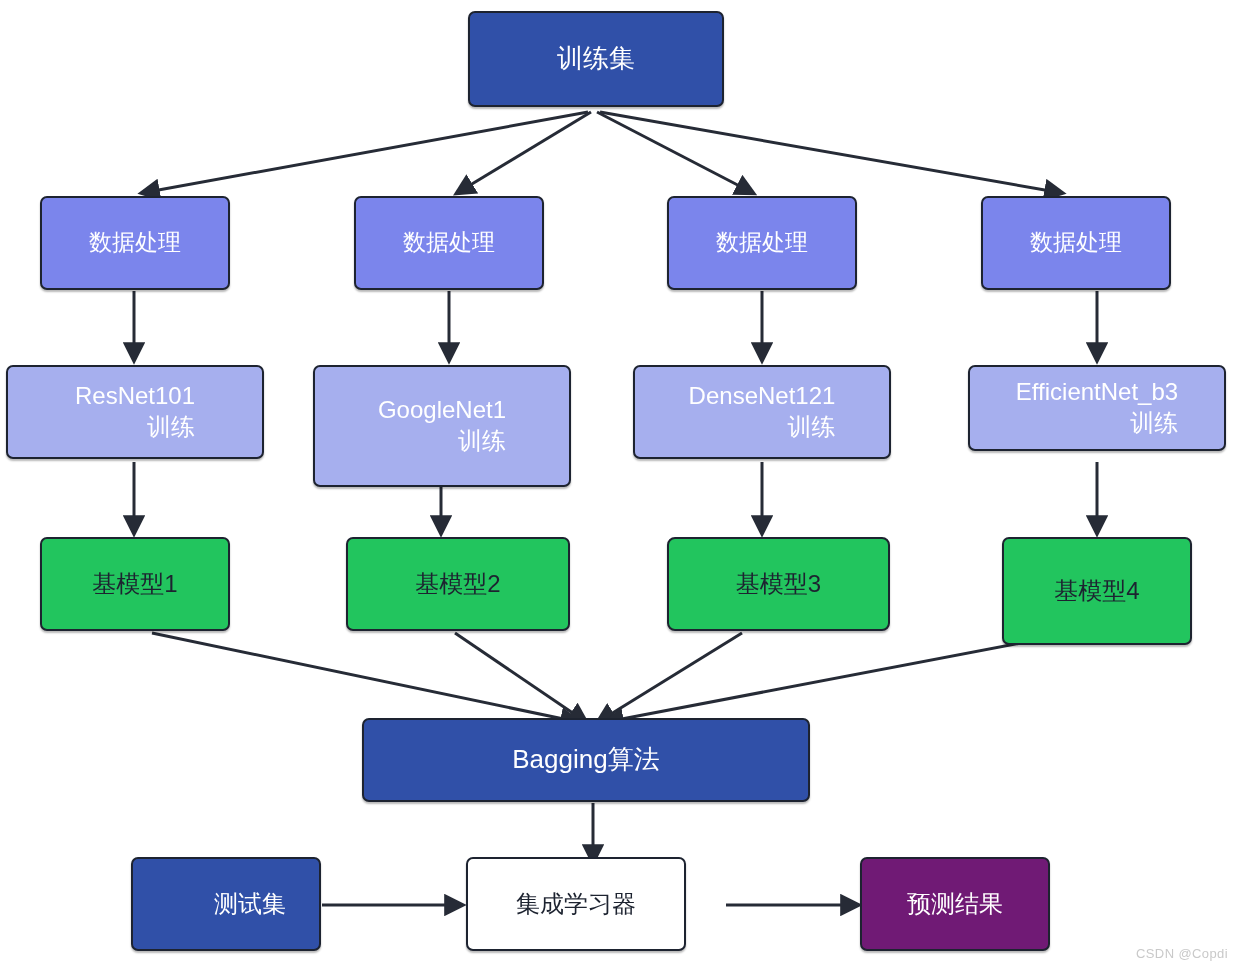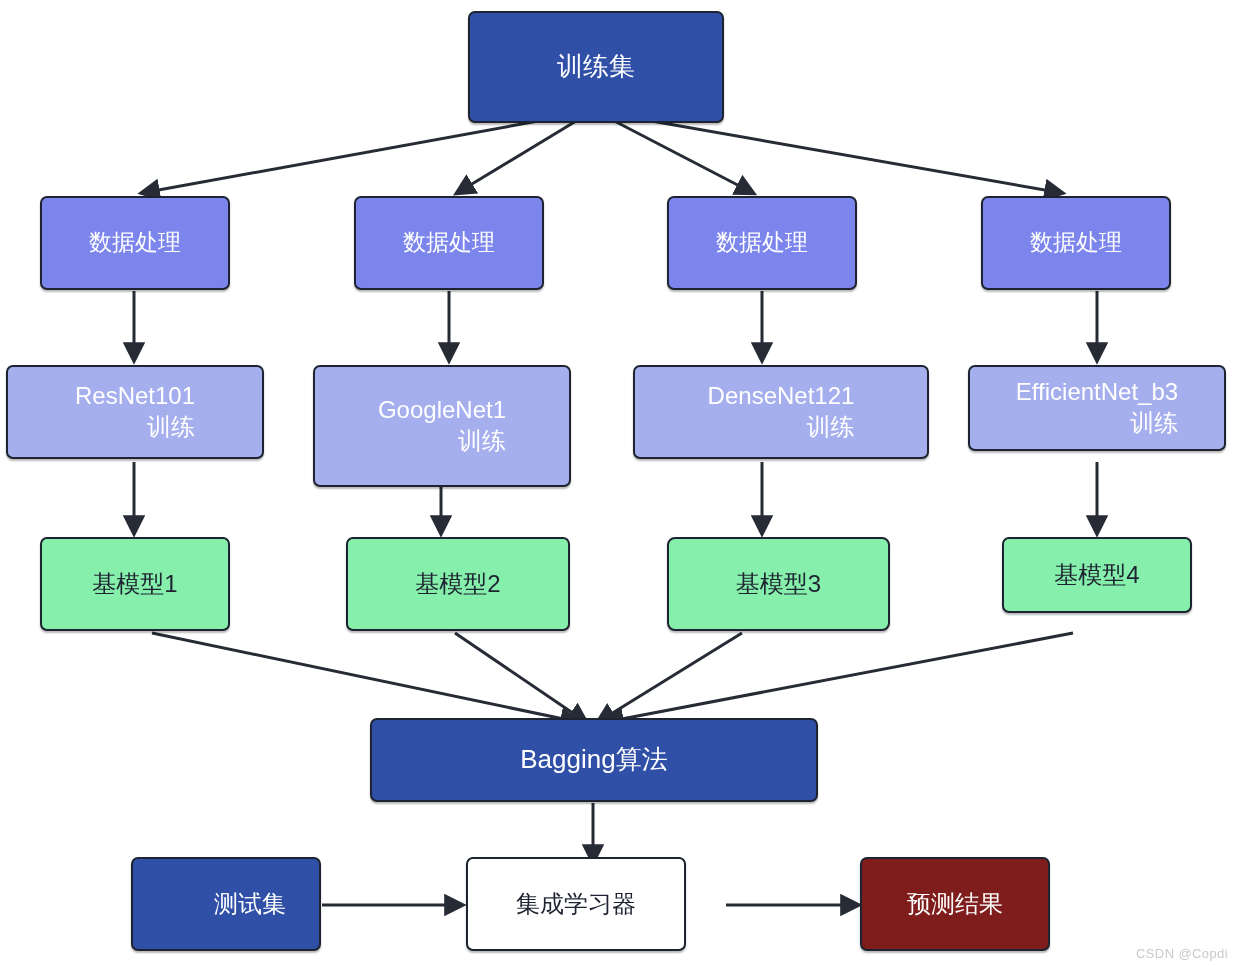--- a/index.html
+++ b/index.html
@@ -34,24 +34,24 @@
     display: flex;
     align-items: center;
     justify-content: center;
     text-align: center;
     line-height: 1.28;
     box-shadow: 0 2px 2px rgba(0,0,0,0.28);
     z-index: 2;
     white-space: pre-line;
   }
   .n-dark   { background: #3050a8; color: #ffffff; }
-  .n-bright { background: #7f1d1d; color: #ffffff; }
+  .n-bright { background: #701a75; color: #ffffff; }
   .n-mid    { background: #7b85ec; color: #ffffff; }
   .n-light  { background: #a6afee; color: #ffffff; }
-  .n-pale   { background: #86efac; color: #1d2330; }
+  .n-pale   { background: #22c55e; color: #1d2330; }
   .n-white  { background: #ffffff; color: #1d2330; }
 
   .fs-26 { font-size: 26px; }
   .fs-24 { font-size: 24px; text-align: right; }
   .fs-23 { font-size: 23px; }
 
   #watermark {
     position: absolute;
     right: 8px;
     bottom: 6px;
@@ -96,42 +96,42 @@
       <path d="M 1073 633 L 606 722"></path>
 
       <path d="M 593 803 L 593 862"></path>
 
       <path d="M 322 905 L 462 905"></path>
 
       <path d="M 726 905 L 858 905"></path>
     </g>
   </svg>
 
-  <div class="node n-dark fs-26" style="left:468px; top:11px; width:256px; height:112px;">训练集</div>
+  <div class="node n-dark fs-26" style="left:468px; top:11px; width:256px; height:96px;">训练集</div>
 
   <div class="node n-mid fs-23" style="left:40px; top:196px; width:190px; height:94px;">数据处理</div>
   <div class="node n-mid fs-23" style="left:354px; top:196px; width:190px; height:94px;">数据处理</div>
   <div class="node n-mid fs-23" style="left:667px; top:196px; width:190px; height:94px;">数据处理</div>
   <div class="node n-mid fs-23" style="left:981px; top:196px; width:190px; height:94px;">数据处理</div>
 
   <div class="node n-light fs-24" style="left:6px; top:365px; width:258px; height:94px;">ResNet101
 训练</div>
   <div class="node n-light fs-24" style="left:313px; top:365px; width:258px; height:122px;">GoogleNet1
 训练</div>
-  <div class="node n-light fs-24" style="left:633px; top:365px; width:296px; height:94px;">DenseNet121
+  <div class="node n-light fs-24" style="left:633px; top:365px; width:258px; height:94px;">DenseNet121
 训练</div>
   <div class="node n-light fs-24" style="left:968px; top:365px; width:258px; height:86px;">EfficientNet_b3
 训练</div>
 
   <div class="node n-pale fs-24" style="left:40px; top:537px; width:190px; height:94px;">基模型1</div>
   <div class="node n-pale fs-24" style="left:346px; top:537px; width:224px; height:94px;">基模型2</div>
   <div class="node n-pale fs-24" style="left:667px; top:537px; width:223px; height:94px;border-radius:8px;">基模型3</div>
-  <div class="node n-pale fs-24" style="left:1002px; top:537px; width:190px; height:76px;">基模型4</div>
+  <div class="node n-pale fs-24" style="left:1002px; top:537px; width:190px; height:108px;">基模型4</div>
 
-  <div class="node n-dark fs-26" style="left:370px; top:718px; width:448px; height:84px;">Bagging算法</div>
+  <div class="node n-dark fs-26" style="left:362px; top:718px; width:448px; height:84px;">Bagging算法</div>
 
   <div class="node n-dark fs-24" style="left:131px; top:857px; width:190px; height:94px;padding-left:48px;">测试集</div>
   <div class="node n-white fs-24" style="left:466px; top:857px; width:220px; height:94px;">集成学习器</div>
   <div class="node n-bright fs-24" style="left:860px; top:857px; width:190px; height:94px;">预测结果</div>
 
   <div id="watermark">CSDN @Copdi</div>
 
 </div>
 
 </body></html>

